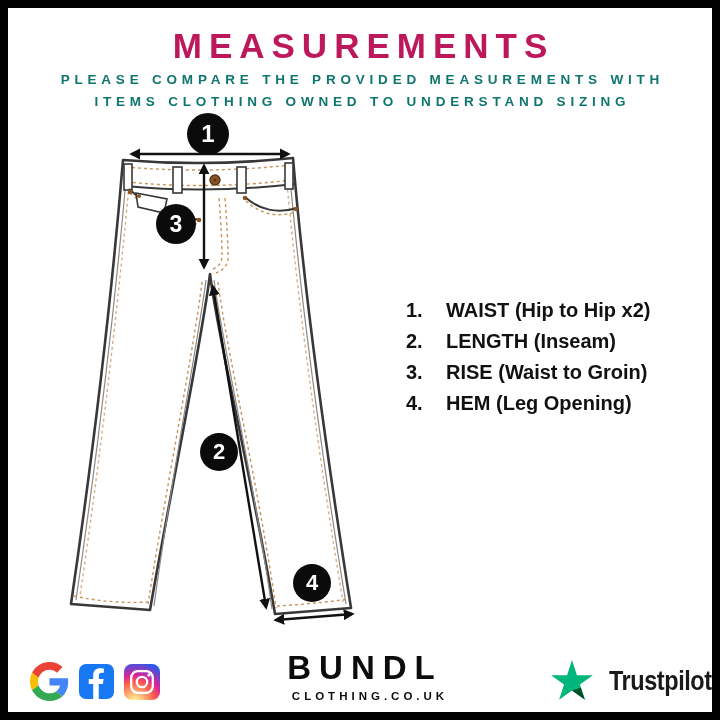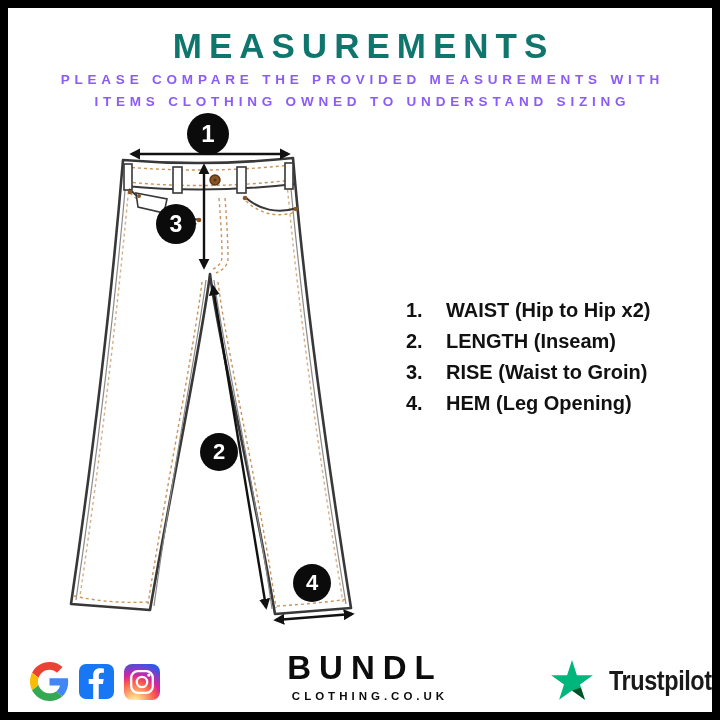--- a/index.html
+++ b/index.html
@@ -4,26 +4,26 @@
 <style>
   html,body{margin:0;padding:0;background:#fff;}
   .page{
     position:relative;width:720px;height:720px;box-sizing:border-box;
     background:#fff;border:8px solid #000;overflow:hidden;
     font-family:"Liberation Sans",sans-serif;color:#141414;
   }
   
   .title{
     position:absolute;top:18px;left:0;right:0;text-align:center;
-    font-size:35px;font-weight:bold;letter-spacing:7px;padding-left:7px;color:#0f766e;
+    font-size:35px;font-weight:bold;letter-spacing:7px;padding-left:7px;color:#be185d;
   }
   .subtitle{
     position:absolute;top:61px;left:0;right:0;text-align:center;
     font-size:13.5px;font-weight:bold;letter-spacing:4.8px;padding-left:4.8px;
-    line-height:22px;color:#8b5cf6;
+    line-height:22px;color:#0f766e;
   }
   
   .jeans-svg{position:absolute;left:0;top:0;width:720px;height:720px;}
   .badge{
     position:absolute;background:#0b0b0b;border-radius:50%;color:#fff;
     display:flex;align-items:center;justify-content:center;font-weight:bold;
   }
   .badge-1{left:179px;top:105px;width:42px;height:42px;font-size:24px;}
   .badge-3{left:148px;top:196px;width:40px;height:40px;font-size:23px;}
   .badge-2{left:192px;top:425px;width:38px;height:38px;font-size:22px;}

